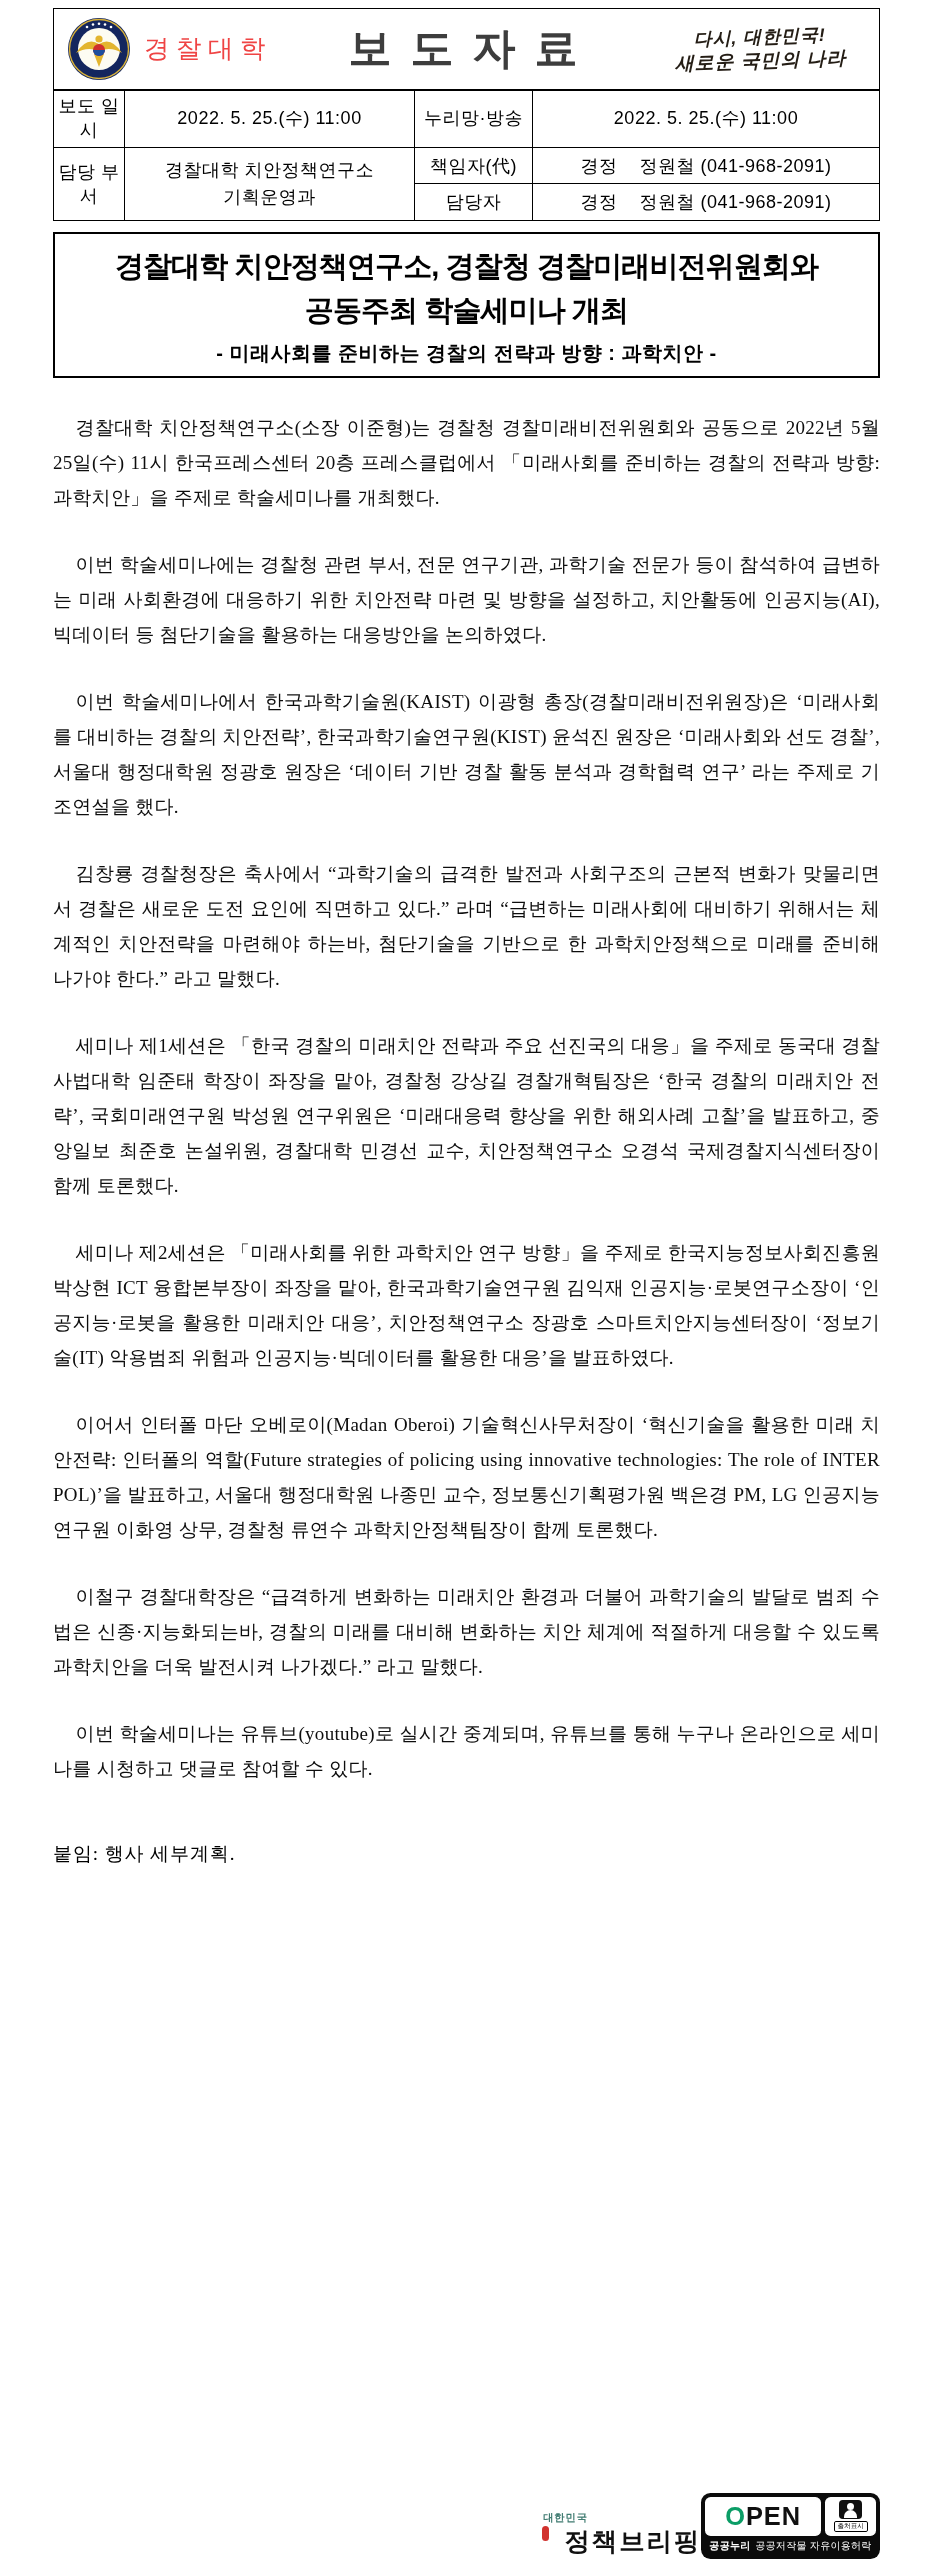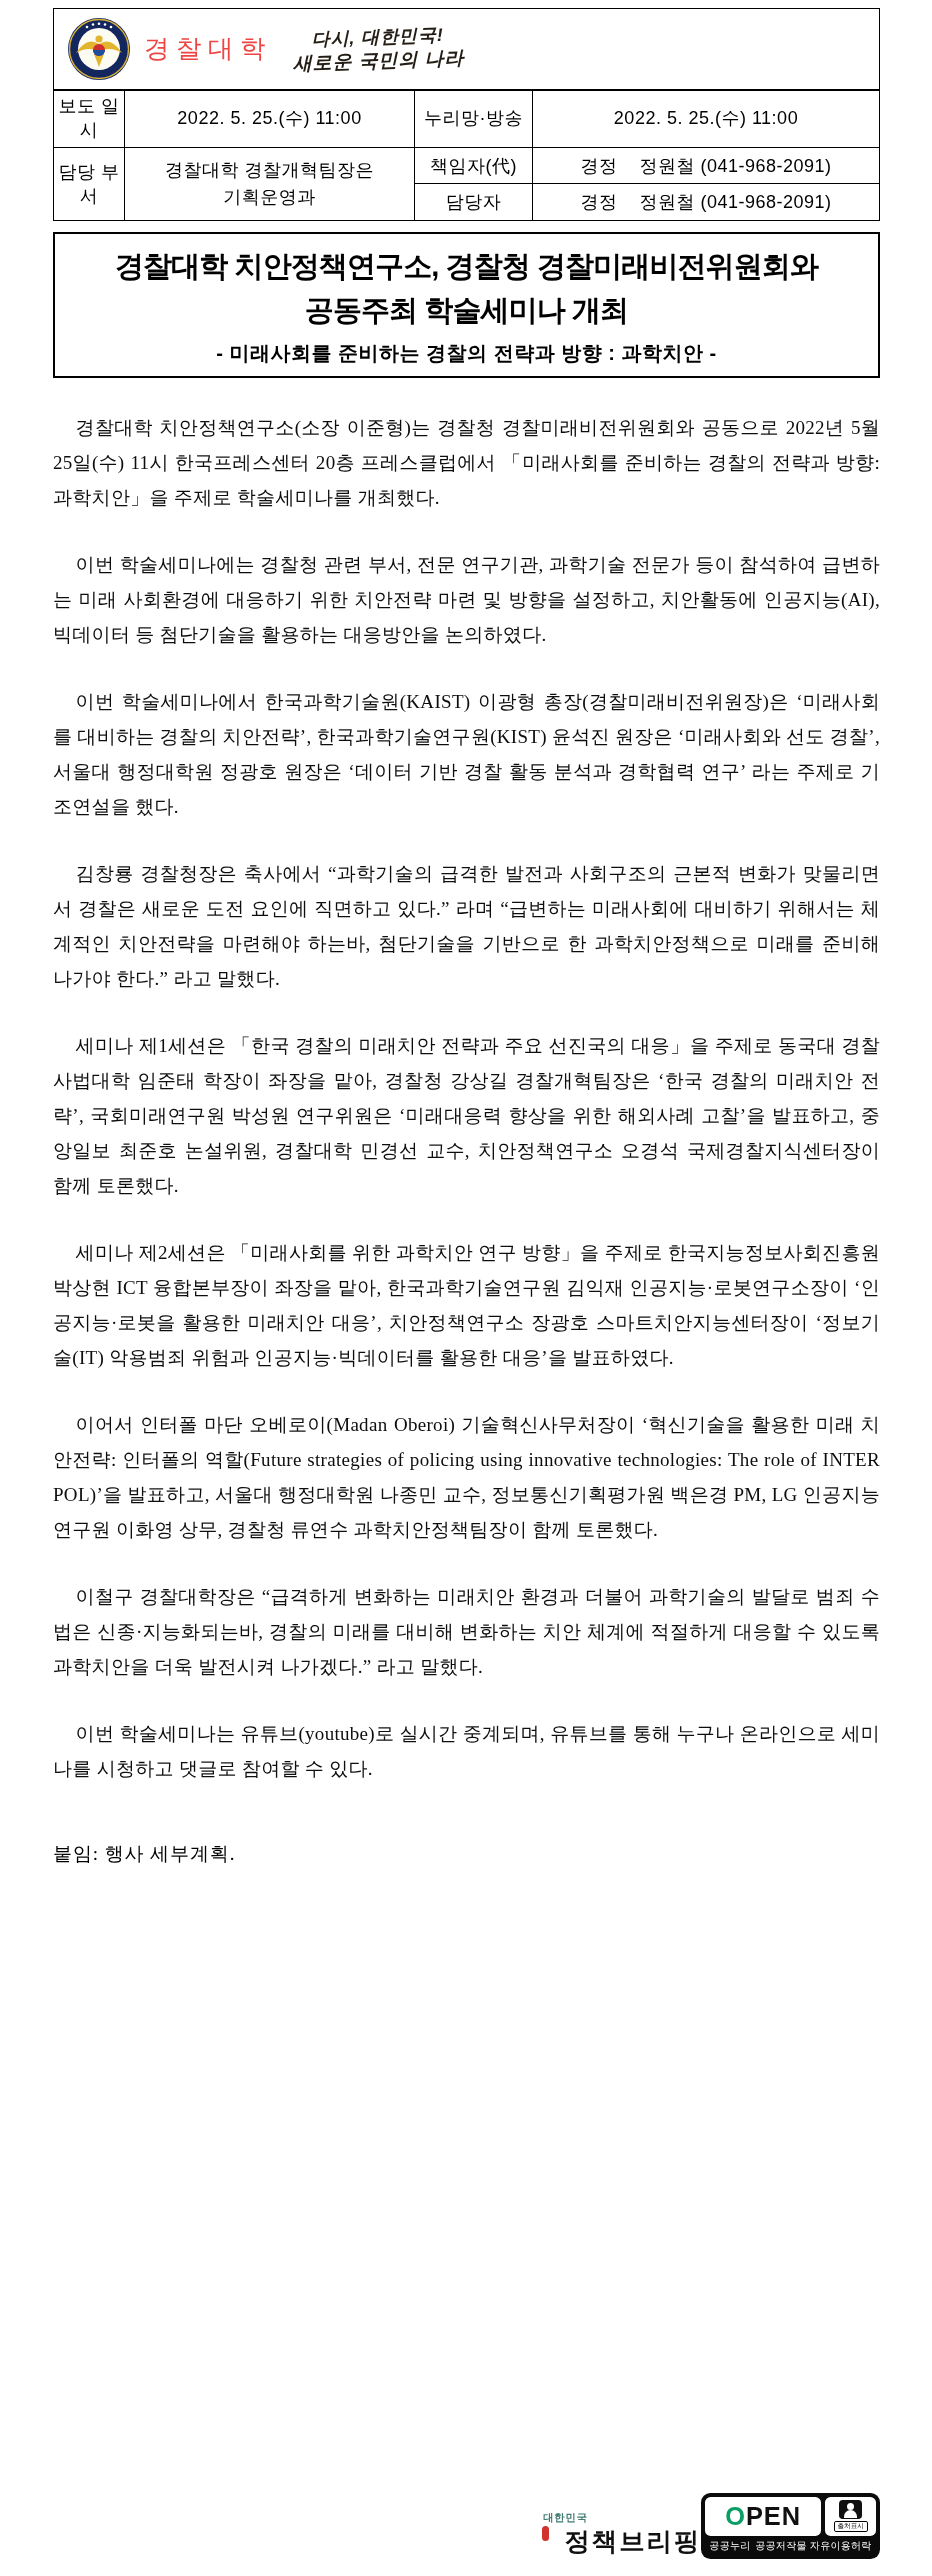--- a/index.html
+++ b/index.html
@@ -62,21 +62,21 @@
              display:flex; flex-direction:column; align-items:center; justify-content:center; }
   .person-icon { width:22.6px; height:19px; background:#101010; border-radius:3.8px;
                  position:relative; }
   .person-icon::before { content:""; position:absolute; left:7.5px; top:2.8px; width:7.5px; height:7.5px;
                  background:#fff; border-radius:50%; }
   .person-icon::after { content:""; position:absolute; left:4.7px; top:10.3px; width:13px; height:7.5px;
                  background:#fff; border-radius:6.6px 6.6px 0 0; }
   .src-lbl { font-size:6.6px; border:0.9px solid #000; border-radius:1.9px; padding:0 2.8px;
              margin-top:1.9px; letter-spacing:0; }
   .open-sub { color:#fff; text-align:center; padding:3.8px 0 1.9px; font-size:10px; letter-spacing:0.3px; }
-  .open-sub .kogl-name { font-weight:400; margin-right:4.7px;text-align:center; }
+  .open-sub .kogl-name { font-weight:700; margin-right:4.7px;text-align:center; }
 </style>
 </head>
 <body>
 
 <div class="page">
   <div class="sheet">
 
     <div class="hdr-box">
       <div class="emblem">
         <svg viewBox="0 0 64 64">
@@ -89,20 +89,21 @@
           <circle cx="32" cy="33" r="6" fill="#cf2e2e"></circle>
           <path d="M26 33 a6 6 0 0 0 12 0 Z" fill="#1d4f9e"></path>
           <circle cx="20" cy="10" r="1.3" fill="#fff"></circle>
           <circle cx="26" cy="7.5" r="1.3" fill="#fff"></circle>
           <circle cx="32" cy="6.8" r="1.3" fill="#fff"></circle>
           <circle cx="38" cy="7.5" r="1.3" fill="#fff"></circle>
           <circle cx="44" cy="10" r="1.3" fill="#fff"></circle>
         </svg>
       </div>
       <div class="agency">경찰대학</div>
+      <div class="doctype">보도자료</div>
       <div class="slogan">
         <span class="s1">다시, 대한민국!</span>
         <span class="s2">새로운 국민의 나라</span>
       </div>
     </div>
 
     <table class="info">
       <colgroup>
           <col style="width:71px">
           <col style="width:290px">
@@ -112,21 +113,21 @@
       <tbody>
           <tr>
         <td>보도 일시</td>
         <td>2022. 5. 25.(수) 11:00</td>
         <td>누리망·방송</td>
         <td>2022. 5. 25.(수) 11:00</td>
       </tr>
       <tr>
         <td rowspan="2">담당 부서</td>
         <td rowspan="2" class="dept-val">
-          <span>경찰대학 경찰개혁팀장은</span>
+          <span>경찰대학 치안정책연구소</span>
           <span>기획운영과</span>
         </td>
         <td>책임자(代)</td>
         <td class="pre">경정    정원철 (041-968-2091)</td>
       </tr>
       <tr>
         <td>담당자</td>
         <td class="pre">경정    정원철 (041-968-2091)</td>
       </tr>
     </tbody>

